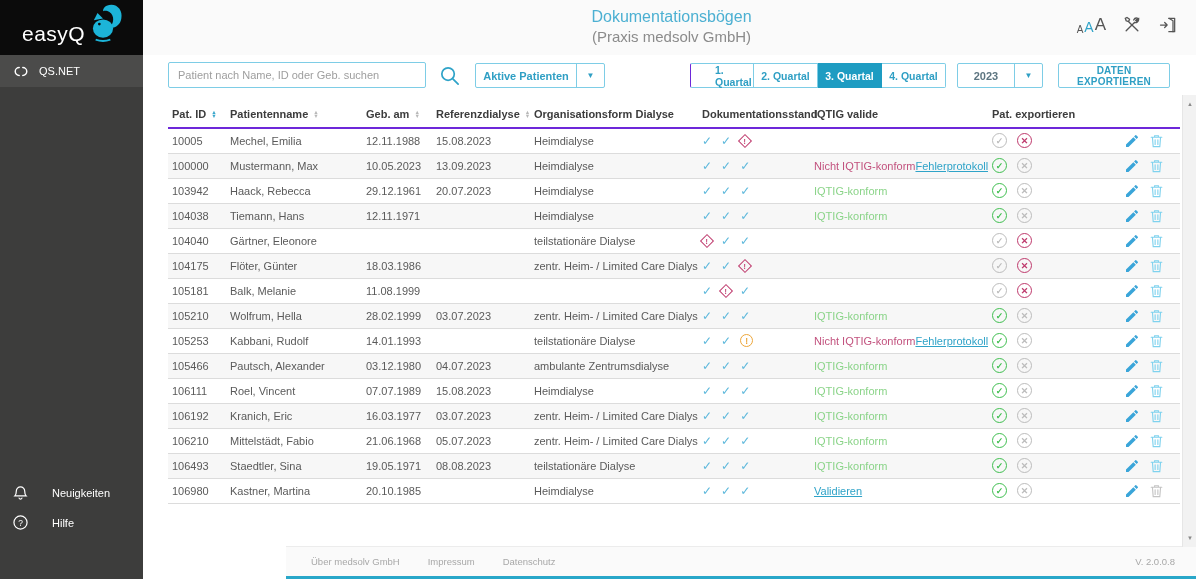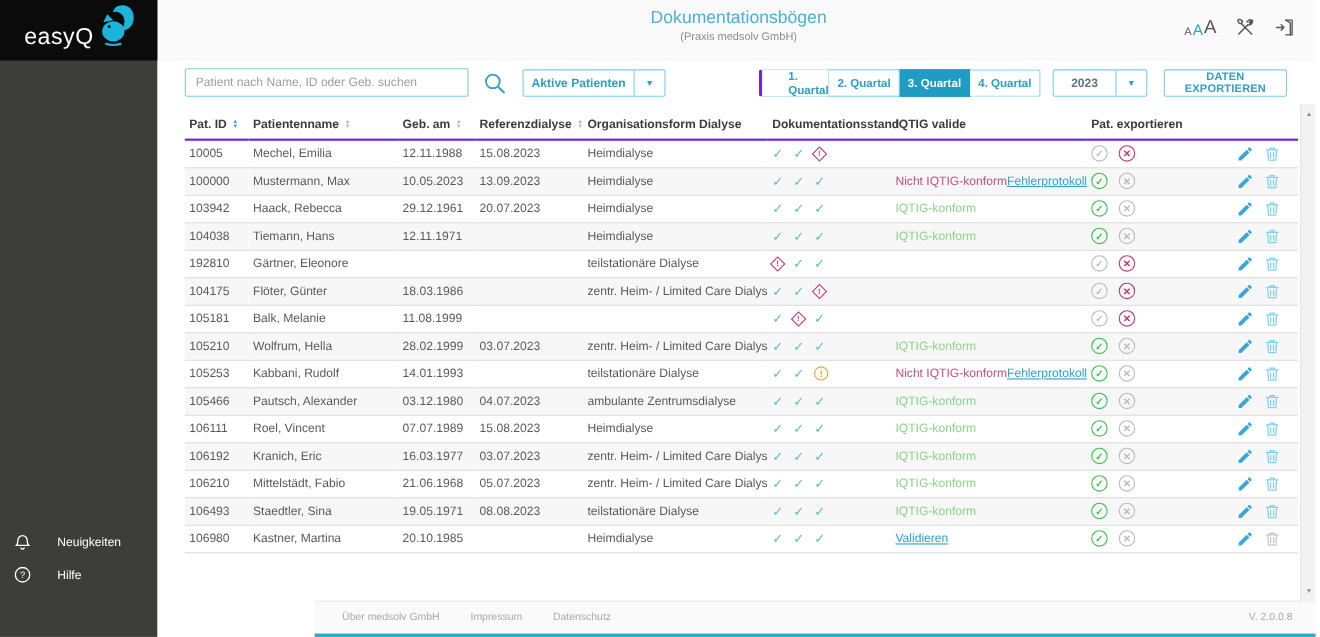--- a/index.html
+++ b/index.html
@@ -16,41 +16,41 @@
   .sidebar-bottom { position:absolute; left:0; bottom:42px; width:143px; }
   .sb-item { display:flex; align-items:center; gap:24px; padding:7px 0 7px 13px; color:#fff; font-size:11px; cursor:pointer; }
   .brand-block { position:absolute; left:0; bottom:0; width:143px; height:34px; background:#0b0b0b; display:flex; align-items:center; justify-content:center; gap:6px; }
   .brand-text { color:#fff; font-size:17px; letter-spacing:.5px; }
 
   
   .main { position:absolute; left:143px; top:0; width:1057px; height:579px; }
   .topbar { position:absolute; left:0; top:0; width:100%; height:55px; background:#fafafa; }
   .title-wrap { position:absolute; left:0; right:0; top:8px; text-align:center; }
   .page-title { color:#4cb0d2; font-size:16px; }
-  .page-subtitle { color:#8b8b8b; font-size:10px; margin-top:2px; }
+  .page-subtitle { color:#8b8b8b; font-size:15px; margin-top:2px; }
   .topbar-icons { position:absolute; right:22px; top:15px; display:flex; align-items:center; gap:16px; }
   .font-control { display:flex; align-items:flex-end; gap:1px; cursor:pointer; }
   .fa-s { font-size:10px; color:#555; }
   .fa-m { font-size:14px; color:#2fa3c8; }
   .fa-l { font-size:17px; color:#555; }
 
   
   .toolbar { position:absolute; left:25px; top:62px; width:1012px; height:28px; }
   .search-input { position:absolute; left:0; top:0; width:258px; height:26px; border:1px solid #7ecde6; border-radius:2px; padding:0 9px; font-size:11px; color:#444; outline:none; font-family:"Liberation Sans",sans-serif; background:#fff; }
   .search-input::placeholder { color:#9e9e9e; }
   .search-icon { position:absolute; left:270px; top:2px; cursor:pointer; }
   .dropdown { position:absolute; top:1px; height:25px; border:1px solid #7ecde6; border-radius:2px; display:flex; background:#fff; cursor:pointer; }
   .dd-filter { left:307px; width:130px; }
   .dd-year { left:789px; width:86px; }
   .dd-label { flex:1; display:flex; align-items:center; justify-content:center; font-size:11px; color:#2f9fc4; font-weight:bold; }
   .dd-year .dd-label { color:#5d7580; font-weight:bold; }
   .dd-caret { width:28px; border-left:1px solid #7ecde6; display:flex; align-items:center; justify-content:center; color:#2f9fc4; font-size:8px; }
   .tabs { position:absolute; left:522px; top:1px; display:flex; }
   .tab { width:64px; height:25px; border:1px solid #7ecde6; border-left:none; background:#fff; color:#2f9fc4; font-size:10.5px; font-weight:bold; display:flex; align-items:center; justify-content:center; cursor:pointer; }
-  .tab:first-child { border-left:3px solid #6d28d9; border-radius:2px 0 0 2px;padding-left:24px; }
+  .tab:first-child { border-left:1px solid #6d28d9; border-radius:2px 0 0 2px;padding-left:24px; }
   .tab:last-child { border-radius:0 2px 2px 0; }
   .tab.active { background:#1e9cc2; border-color:#1e9cc2; color:#fff; }
   .export-btn { position:absolute; left:890px; top:1px; width:112px; height:25px; border:1px solid #7ecde6; border-radius:2px; background:#fff; color:#2f9fc4; font-size:10px; font-weight:bold; letter-spacing:.2px; cursor:pointer; font-family:"Liberation Sans",sans-serif; }
 
   
   .table-wrap { position:absolute; left:25px; top:103px; width:1012px; }
   table { border-collapse:collapse; width:1012px; table-layout:fixed; }
   th { text-align:left; font-size:11px; color:#3c3c3c; font-weight:bold; padding:4px 4px 7px 4px; border-bottom:2px solid #6d28d9; white-space:nowrap; }
   td { font-size:11px; color:#5a5a5a; height:25px; padding:0 4px; border-bottom:1px solid #dcdcdc; white-space:nowrap; overflow:hidden; }
   tbody tr:nth-child(even) { background:#f7f7f7; }
@@ -93,20 +93,27 @@
   <div class="sidebar">
     <div class="logo-block">
       <span class="logo-text"><span>easy</span><span class="logo-q">Q</span></span>
       <svg class="squirrel" width="44" height="44" viewBox="0 0 48 48">
         <path fill="#1cb4d8" d="M28 4 C38 0 46 8 44 18 C43 25 37 29 31 28 C36 24 37 15 31 11 C29 9.5 26 9 24 10 C24 7 26 5 28 4 Z"></path>
         <ellipse fill="#1cb4d8" cx="24" cy="29" rx="11" ry="10"></ellipse>
         <path fill="#1cb4d8" d="M14 20 l4 -8 l6 6 Z"></path>
         <circle fill="#0b0b0b" cx="20" cy="24" r="1.5"></circle>
         <path fill="none" stroke="#1cb4d8" stroke-width="2" d="M16 41 q8 3 16 0"></path>
       </svg>
+    </div>
+    <div class="nav-item">
+      <svg width="16" height="15" viewBox="0 0 18 16" fill="none" stroke="#fff" stroke-width="1.6" stroke-linecap="round">
+        <path d="M7 3.5 a4.3 4.3 0 1 0 0 9"></path>
+        <path d="M11 12.5 a4.3 4.3 0 1 0 0 -9"></path>
+      </svg>
+      <span>QS.NET</span>
     </div>
     <div class="sidebar-bottom">
       <div class="sb-item">
         <svg width="15" height="16" viewBox="0 0 16 17" fill="none" stroke="#fff" stroke-width="1.3" stroke-linecap="round">
           <path d="M8 2 a4.5 4.5 0 0 1 4.5 4.5 c0 3.5 1.5 5 1.5 5 H2 c0 0 1.5 -1.5 1.5 -5 A4.5 4.5 0 0 1 8 2 Z"></path>
           <path d="M6.5 14 a1.6 1.6 0 0 0 3 0"></path>
         </svg>
         <span>Neuigkeiten</span>
       </div>
       <div class="sb-item">
@@ -363,21 +370,21 @@
                   </span>
                   <span class="icon-btn">
                     <svg width="15" height="16" viewBox="0 0 24 24" fill="none" stroke="#7fd2ee" stroke-width="1.8" stroke-linecap="round">
                       <path d="M3.5 6h17M9 6V3.5h6V6M5.5 6l1.2 15h10.6L18.5 6M9.8 10v7.5M14.2 10v7.5"></path>
                     </svg>
                   </span>
                 </span>
               </td>
             </tr>
             <tr>
-              <td>192810</td>
+              <td>104040</td>
               <td>Gärtner, Eleonore</td>
               <td></td>
               <td></td>
               <td>teilstationäre Dialyse</td>
               <td>
                 <span class="docicons">
                   <span class="diamond">
                     <i>!</i>
                   </span>
                   <span class="doc-check">✓</span>

